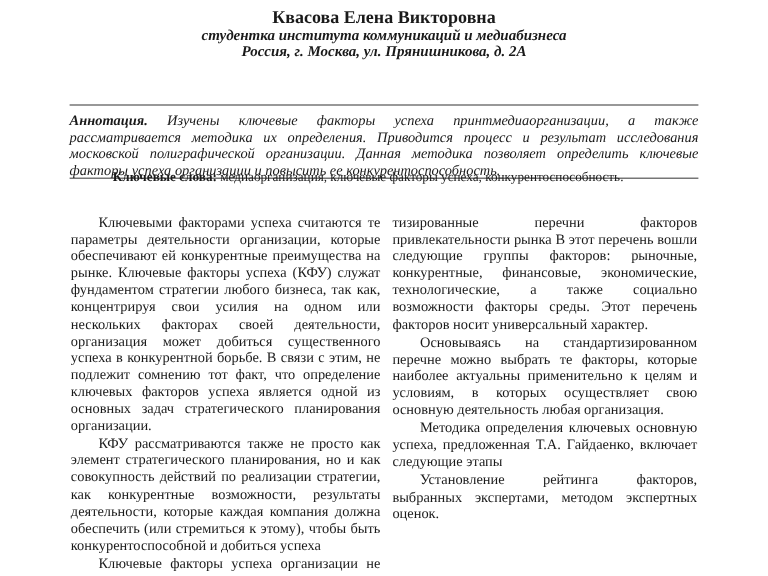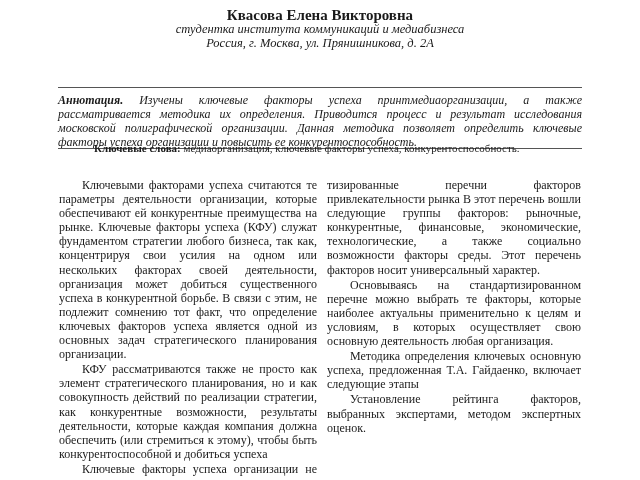--- a/index.html
+++ b/index.html
@@ -1,20 +1,20 @@
 <!DOCTYPE html>
 <html><head>
 <meta charset="utf-8">
 <style>
   html, body { margin: 0; padding: 0; background: #ffffff; }
   body { width: 640px; height: 480px; overflow: hidden; position: relative;
          font-family: "Liberation Serif", "DejaVu Serif", serif; color: #1a1a1a; }
   .header { position: absolute; top: 8px; left: 0; width: 640px; text-align: center; }
   .author { font-weight: bold; font-size: 15px; line-height: 14px; }
-  .affil { font-style: italic; font-size: 12.5px; line-height: 14px; }
+  .affil { font-style: italic; font-size: 12.5px; line-height: 14px; font-weight: bold; }
   .rule { position: absolute; left: 58px; width: 524px; height: 0; border-top: 1.5px solid #555; }
   .abstract { position: absolute; left: 58px; top: 93px; width: 524px;
               font-style: italic; font-size: 12px; line-height: 14px; text-align: justify; }
   .abstract .lbl { font-weight: bold; }
   .keywords { position: absolute; left: 58px; top: 141px; width: 524px; font-size: 11px; line-height: 14px; margin-left: 36px; }
   .keywords .lbl { font-weight: bold; }
   .col { position: absolute; top: 178px; font-size: 12px; line-height: 14.1px; text-align: justify; }
   .col.left { left: 59px; width: 258px; }
   .col.right { left: 327px; width: 254px; }
   .col p { margin: 0 0 1px 0; text-indent: 23px; hyphens: auto; }

